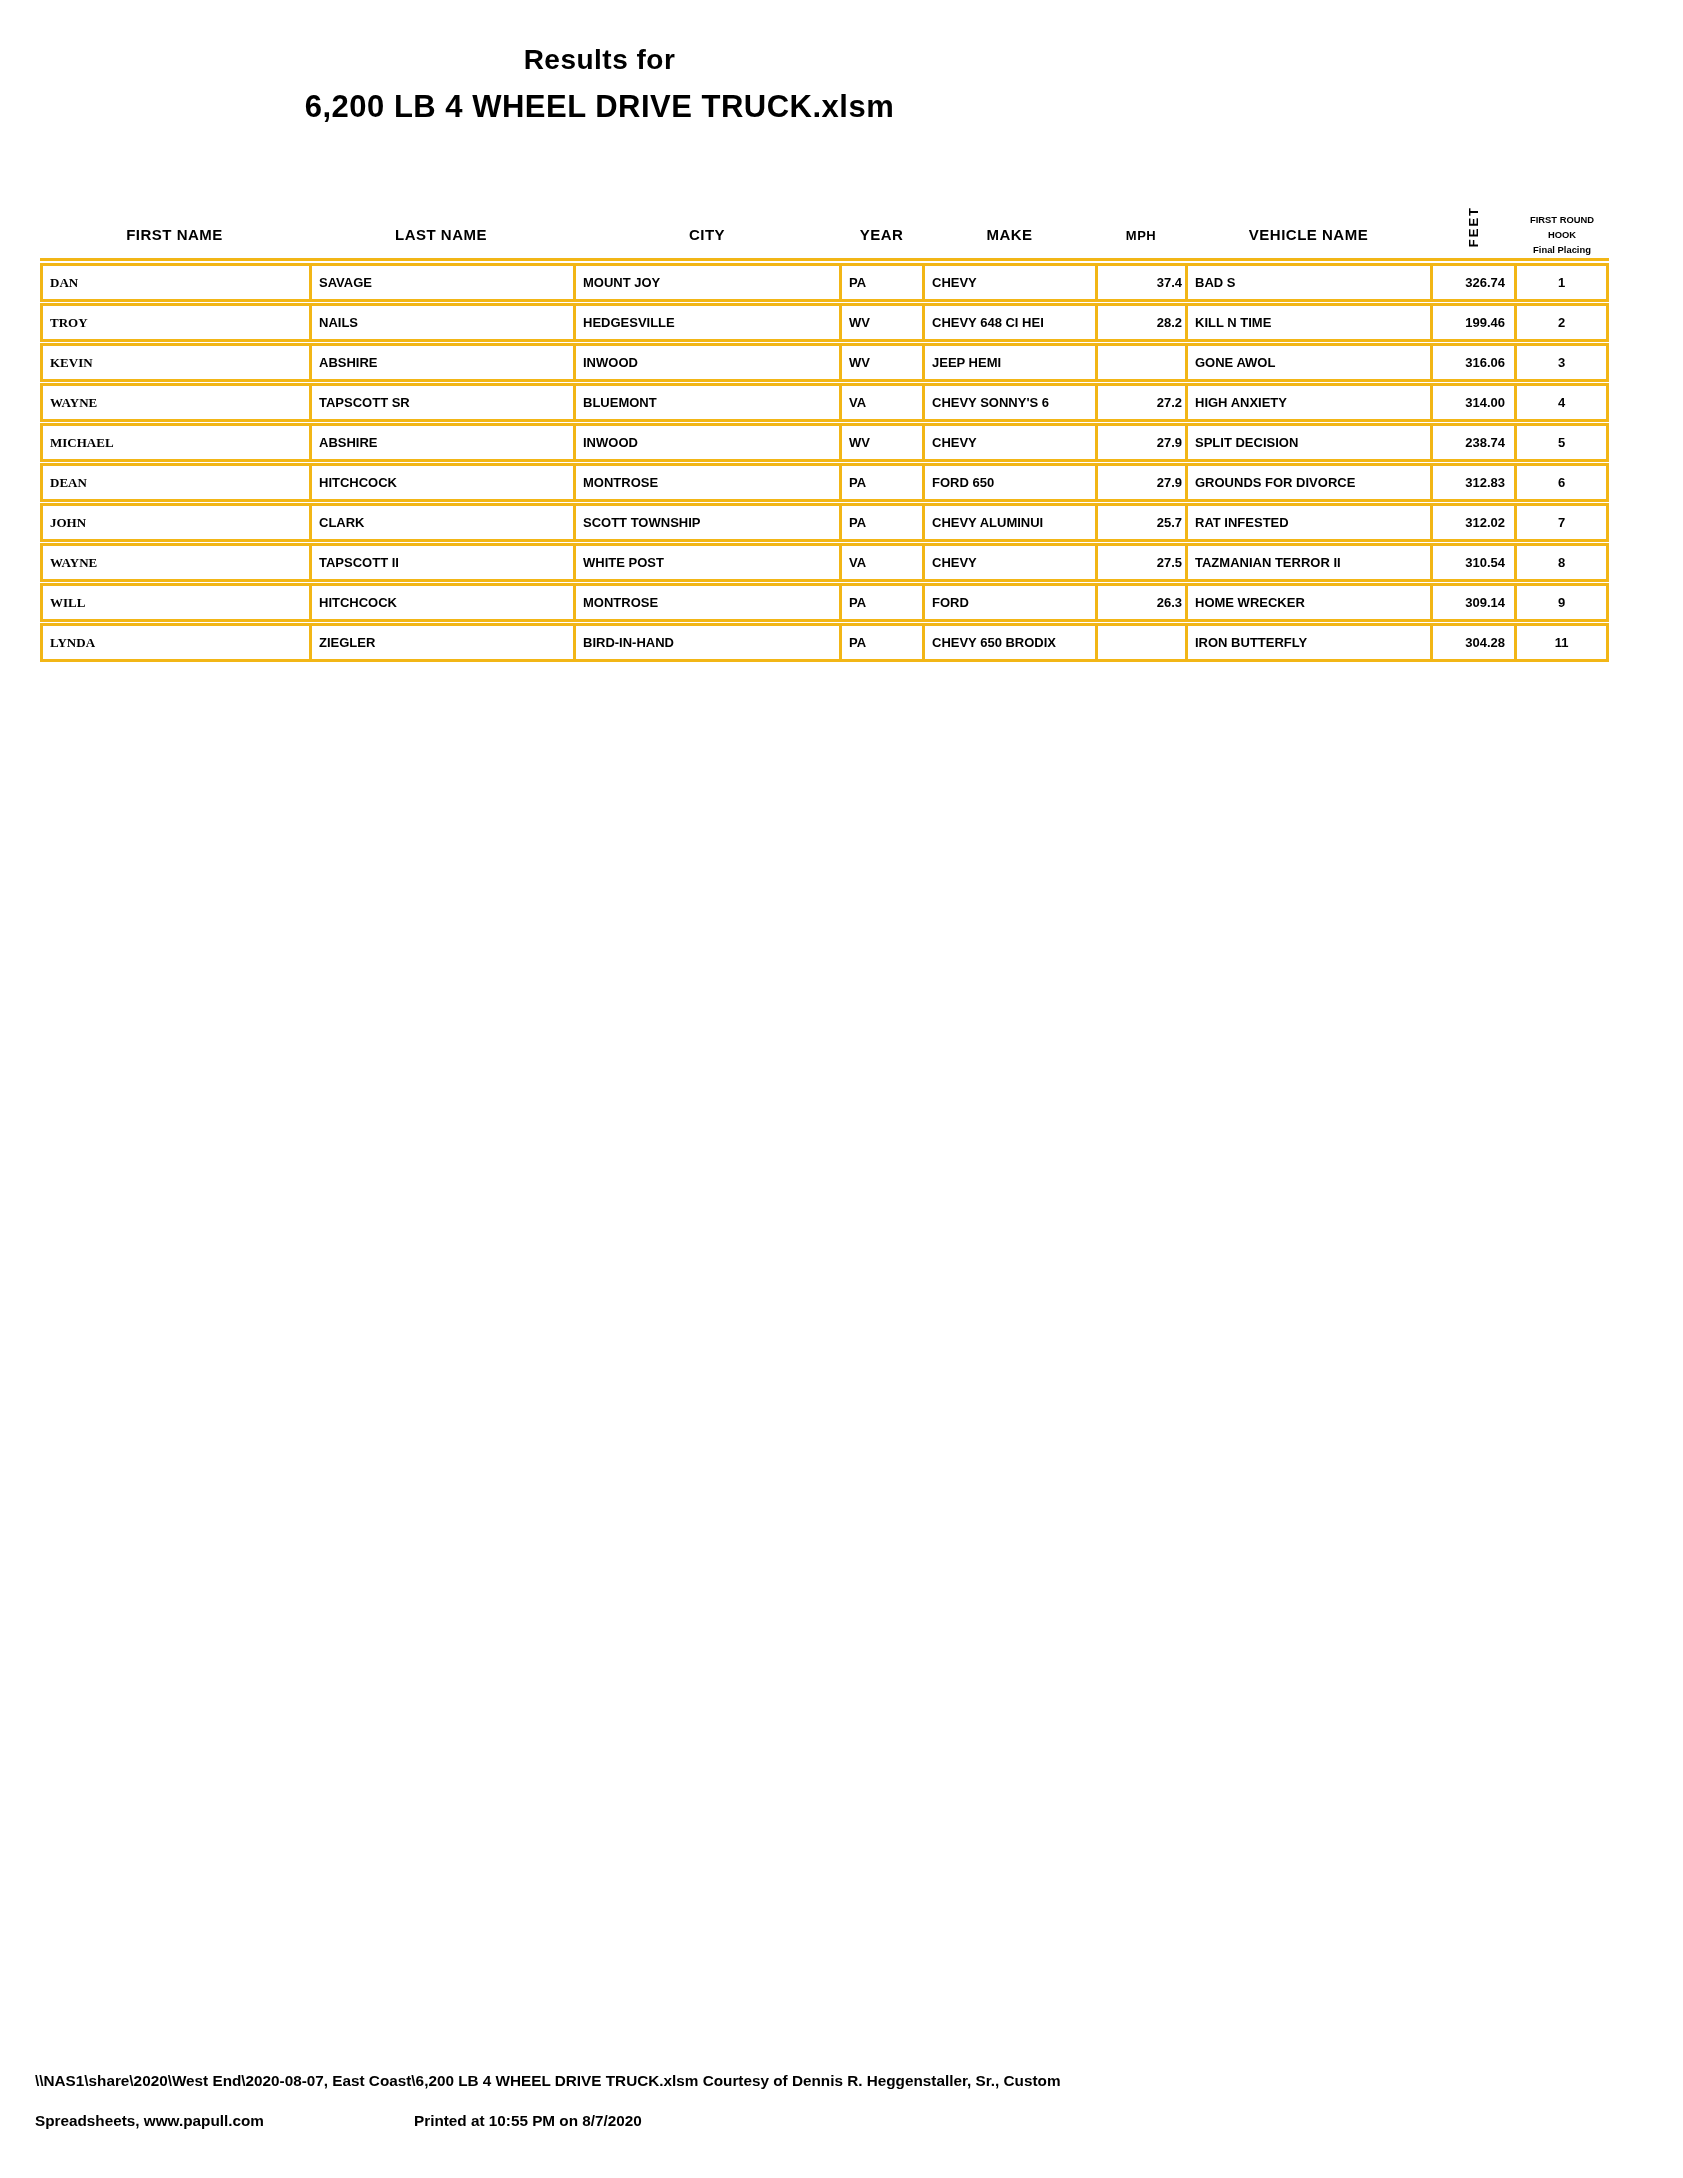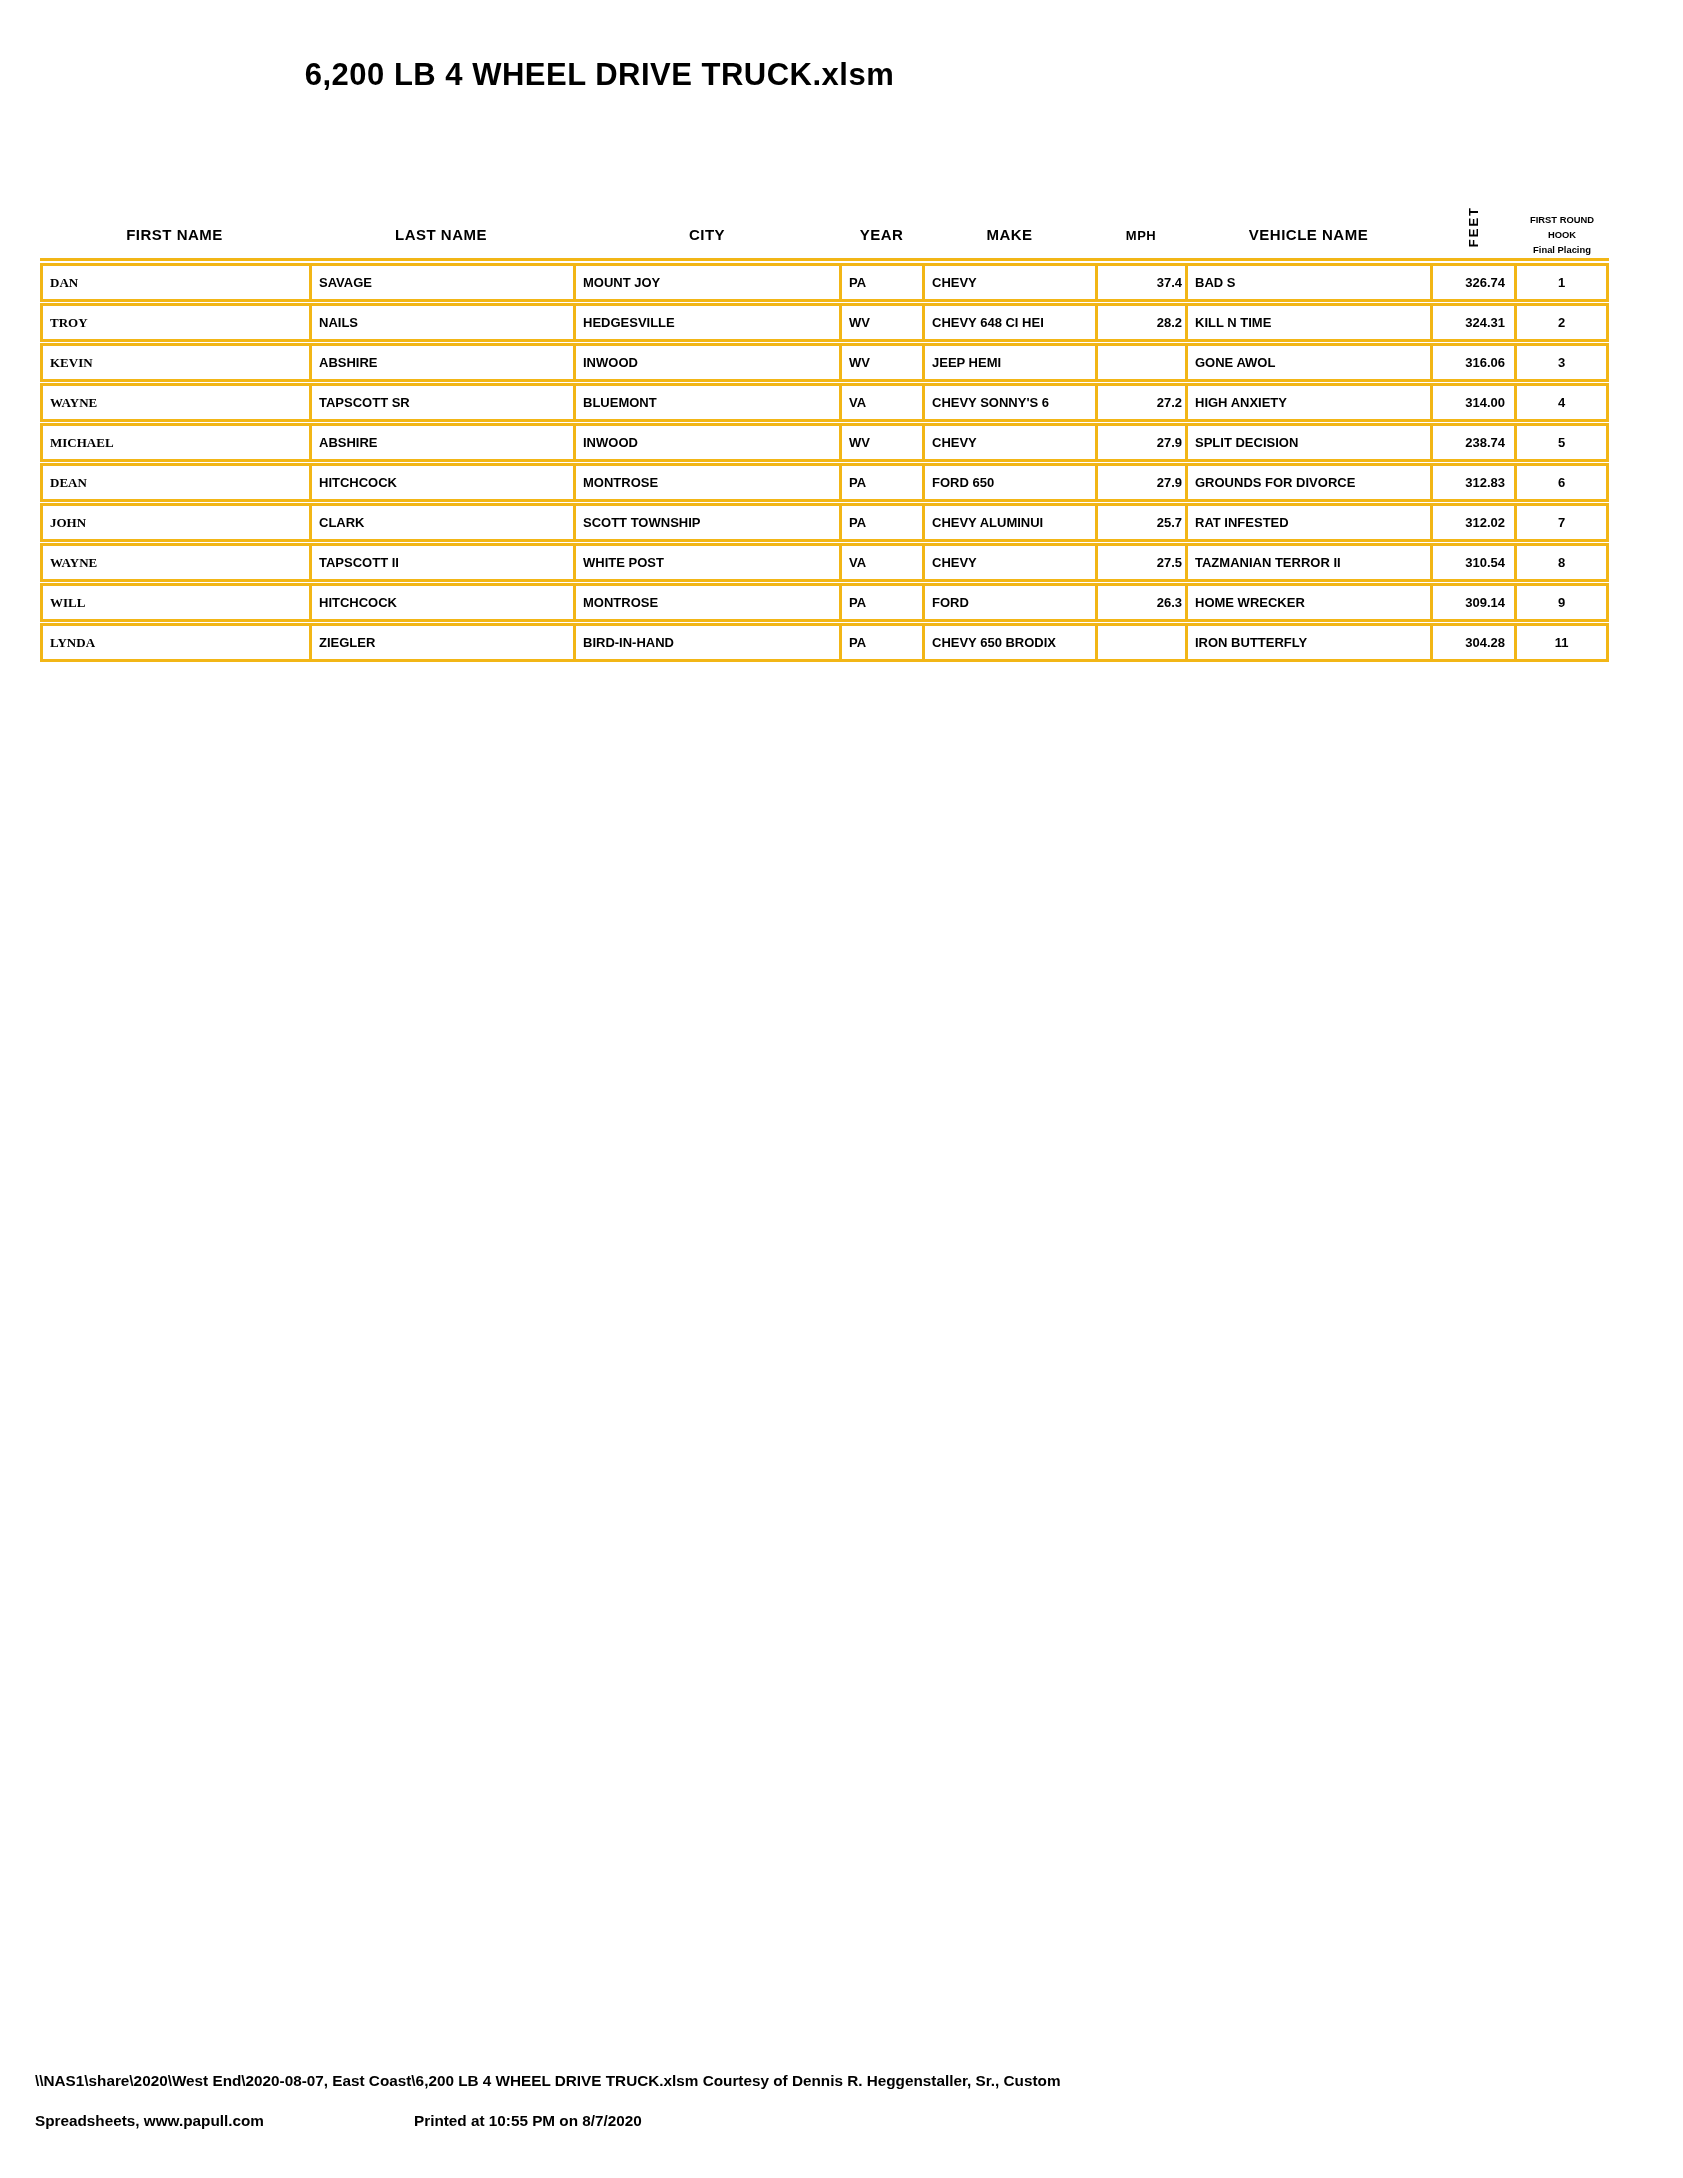--- a/index.html
+++ b/index.html
@@ -44,20 +44,21 @@
   
   #footer { position: absolute; left: 35px; top: 2061px; width: 1614px;
     font-weight: bold; font-size: 15.3px; line-height: 40px; }
   #footer-line2 { position: relative; }
   #footer-printed { position: absolute; left: 379px; top: 0; }
 </style>
 </head>
 <body>
 
 <div id="title-block">
+  <div id="title-line1">Results for</div>
   <div id="title-line2">6,200 LB 4 WHEEL DRIVE TRUCK.xlsm</div>
 </div>
 
 <div id="header-layer">
   <div class="hl" id="h-first">FIRST NAME</div>
   <div class="hl" id="h-last">LAST NAME</div>
   <div class="hl" id="h-city">CITY</div>
   <div class="hl" id="h-year">YEAR</div>
   <div class="hl" id="h-make">MAKE</div>
   <div class="hl" id="h-mph">MPH</div>
@@ -86,21 +87,21 @@
     <div class="cell a-center">1</div>
   </div>
     <div class="trow">
     <div class="cell">TROY</div>
     <div class="cell">NAILS</div>
     <div class="cell">HEDGESVILLE</div>
     <div class="cell">WV</div>
     <div class="cell">CHEVY 648 CI HEI</div>
     <div class="cell a-right">28.2</div>
     <div class="cell">KILL N TIME</div>
-    <div class="cell a-feet">324.31</div>
+    <div class="cell a-feet">199.46</div>
     <div class="cell a-center">2</div>
   </div>
     <div class="trow">
     <div class="cell">KEVIN</div>
     <div class="cell">ABSHIRE</div>
     <div class="cell">INWOOD</div>
     <div class="cell">WV</div>
     <div class="cell">JEEP HEMI</div>
     <div class="cell a-right"></div>
     <div class="cell">GONE AWOL</div>

